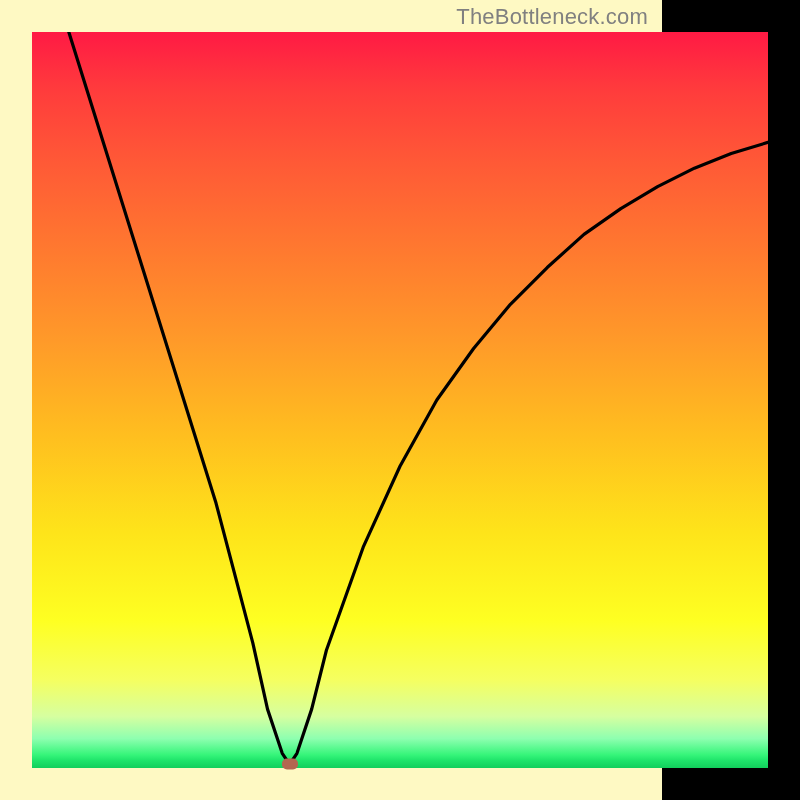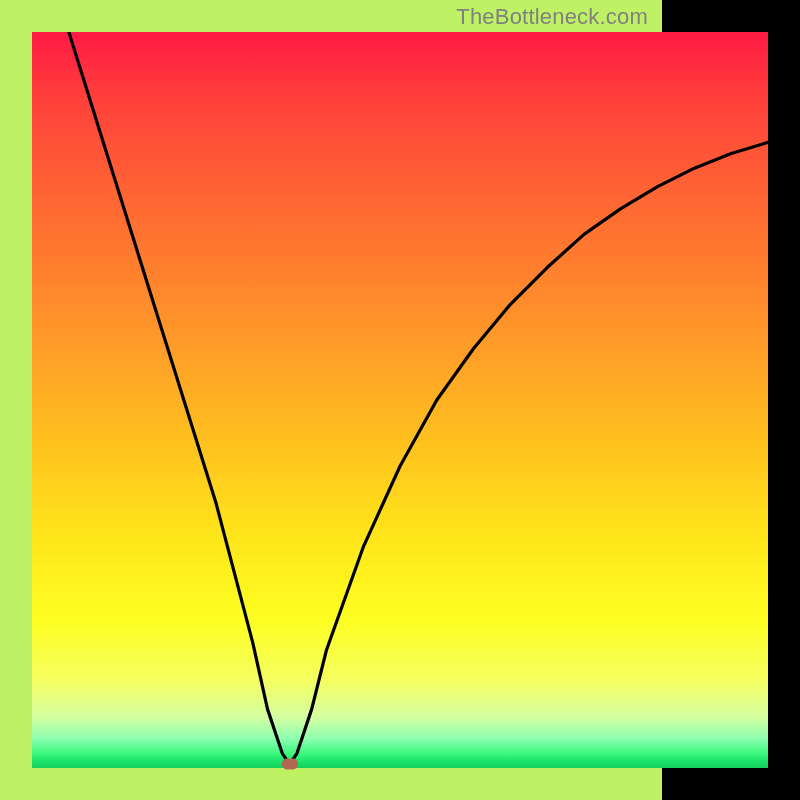--- a/index.html
+++ b/index.html
@@ -8,21 +8,21 @@
     width: 800px;
     height: 800px;
     background: #000;
     overflow: hidden;
     font-family: Arial, Helvetica, sans-serif;
   }
   .frame {
     position: relative;
     width: 662px;
     height: 800px;
-    background: #bef264;
+    background: #fef9c3;
   }
   .watermark {
     position: absolute;
     top: 4px;
     right: 14px;
     color: #808080;
     font-size: 22px;
     font-weight: 400;
     letter-spacing: 0.2px;
     z-index: 5;

